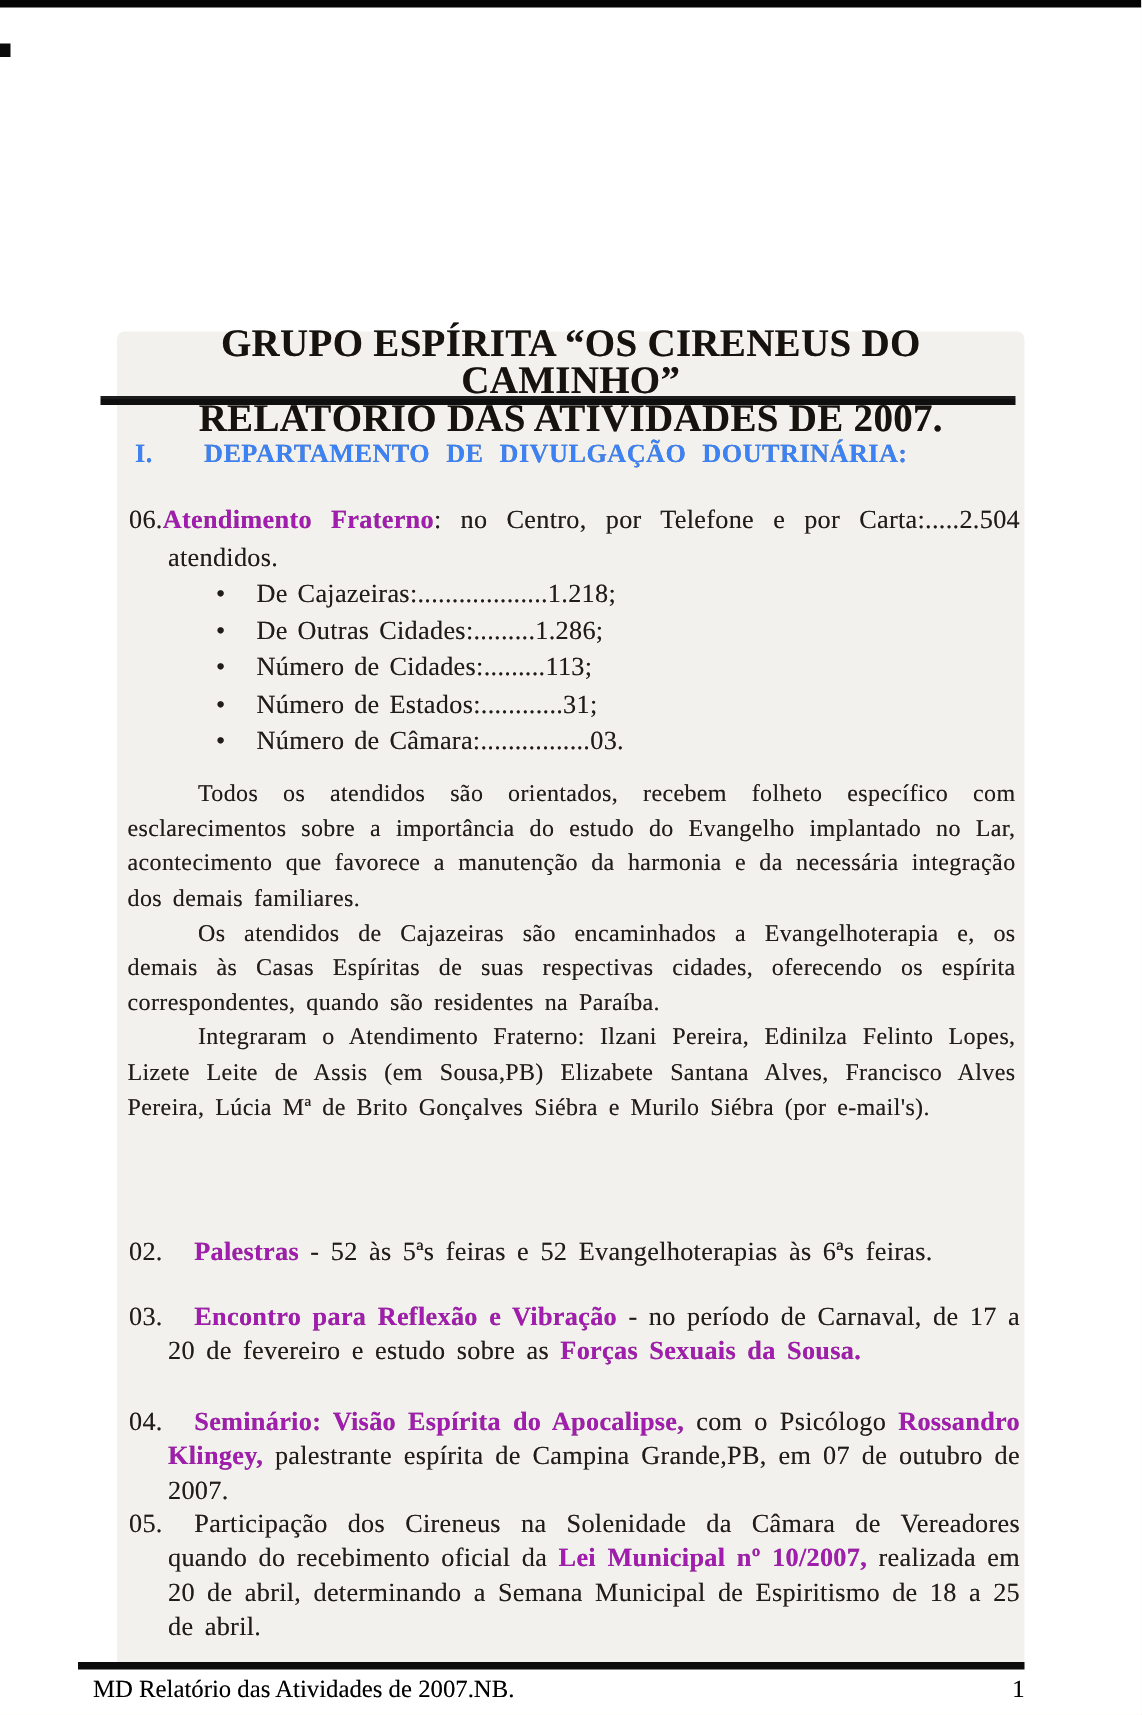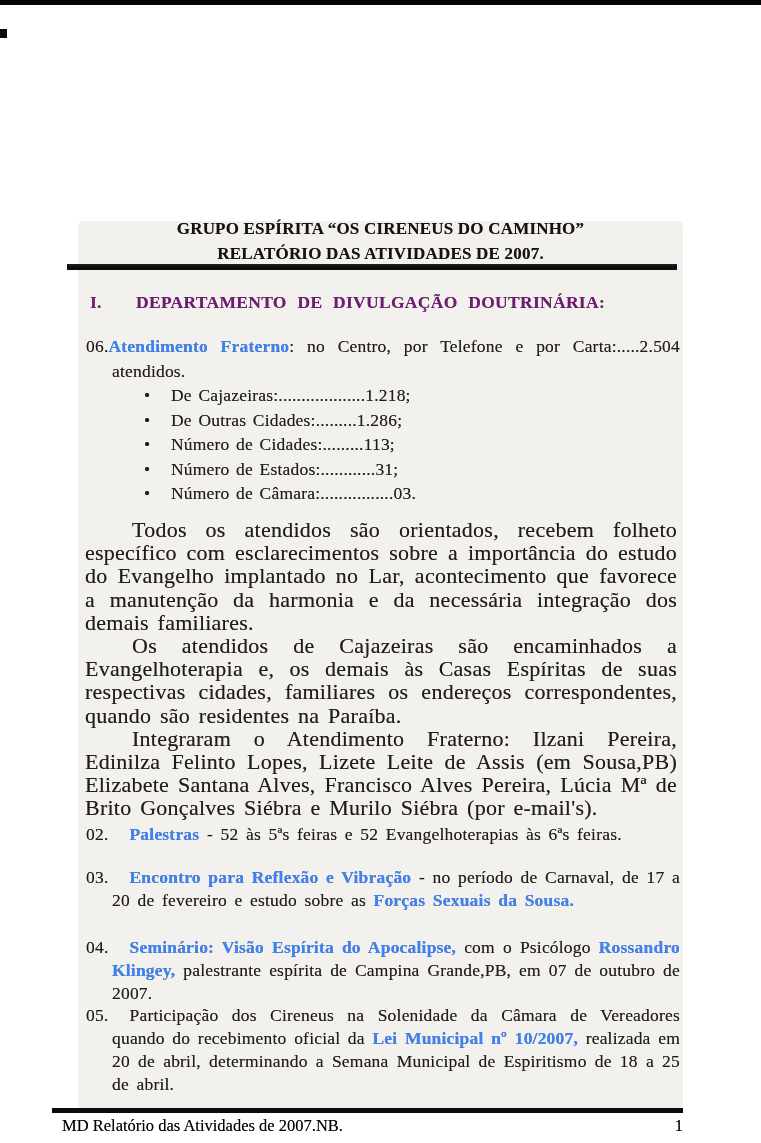--- a/index.html
+++ b/index.html
@@ -15,51 +15,51 @@
   }
   .top-strip { position:absolute; top:0; left:0; width:761px; height:5px; background:#050505; }
   .left-mark { position:absolute; left:0; top:29px; width:7px; height:9px; background:#0a0a0a; }
   .scan-shade {
     position:absolute; left:78px; top:221px; width:605px; height:891px;
     background:#f3f1ed; border-radius:5px;
   }
   .title {
     position:absolute; left:80px; top:216px; width:601px;
     text-align:center; font-weight:bold;
-    font-size:17px; line-height:25px; letter-spacing:0.2px;
+    font-size:26px; line-height:25px; letter-spacing:0.2px;
     color:#16130f;
   }
   .title-rule {
     position:absolute; left:67px; top:264px; width:610px; height:1px;
     border-top:2px solid #1c1c1c; border-bottom:4px solid #0f0f0f;
   }
-  .section { position:absolute; left:90px; top:292px; font-size:17.5px; font-weight:bold; color:#701a75; letter-spacing:0.3px; white-space:nowrap; }
+  .section { position:absolute; left:90px; top:292px; font-size:17.5px; font-weight:bold; color:#3b82f6; letter-spacing:0.3px; white-space:nowrap; }
   .sec-num { display:inline-block; width:46px; }
   .sec-title { word-spacing:6px; }
   .item {
     position:absolute; left:86px; width:594px;
     font-size:17.5px; line-height:23px;
     text-align:justify;
     padding-left:26px; text-indent:-26px;
     letter-spacing:0.2px; word-spacing:3px;
   }
-  .item b, .paras b { color:#3b82f6; }
+  .item b, .paras b { color:#a21caf; }
   .n { }
   .g { margin-right:21px; }
   #item01 { top:334px; line-height:25px; }
   #item02 { top:823px; }
   #item03 { top:866px; }
   #item04 { top:936px; }
   #item05 { top:1004px; }
   .bullets { position:absolute; left:144px; top:383px; font-size:17.5px; line-height:24.6px; letter-spacing:0.2px; word-spacing:2px; }
   .bullet-row { display:flex; }
   .bullet-glyph { width:27px; }
   .paras {
     position:absolute; left:85px; top:518px; width:592px;
-    font-size:22px; line-height:23.2px;
+    font-size:16px; line-height:23.2px;
     text-align:justify; letter-spacing:0.25px; word-spacing:3px;
   }
   .paras p { margin:0; text-indent:47px; }
   .footer-rule { position:absolute; left:52px; top:1108px; width:631px; height:5px; background:#0c0c0c; }
   .footer {
     position:absolute; left:62px; top:1116px; width:621px;
     display:flex; justify-content:space-between;
     font-size:16.5px; color:#000000;
   }
 </style>
@@ -101,21 +101,21 @@
         <span>Número de Estados:............31;</span>
       </div>
     <div class="bullet-row">
         <span class="bullet-glyph">•</span>
         <span>Número de Câmara:................03.</span>
       </div>
   </div>
 
   <div class="paras">
     <p>Todos os atendidos são orientados, recebem folheto específico com esclarecimentos sobre a importância do estudo do Evangelho implantado no Lar, acontecimento que favorece a manutenção da harmonia e da necessária integração dos demais familiares.</p>
-    <p>Os atendidos de Cajazeiras são encaminhados a Evangelhoterapia e, os demais às Casas Espíritas de suas respectivas cidades, familiares os endereços correspondentes, quando são residentes na Paraíba.</p>
+    <p>Os atendidos de Cajazeiras são encaminhados a Evangelhoterapia e, os demais às Casas Espíritas de suas respectivas cidades, oferecendo os espírita correspondentes, quando são residentes na Paraíba.</p>
     <p>Integraram o Atendimento Fraterno: Ilzani Pereira, Edinilza Felinto Lopes, Lizete Leite de Assis (em Sousa,PB) Elizabete Santana Alves, Francisco Alves Pereira, Lúcia Mª de Brito Gonçalves Siébra e Murilo Siébra (por e-mail's).</p>
   </div>
 
   <div class="item" id="item02"><span class="n g">02.</span><b>Palestras</b><span> - 52 às 5ªs feiras e 52 Evangelhoterapias às 6ªs feiras.</span></div>
 
   <div class="item" id="item03"><span class="n g">03.</span><b>Encontro para Reflexão e Vibração</b><span> - no período de Carnaval, de 17 a 20 de fevereiro e estudo sobre as </span><b>Forças Sexuais da Sousa.</b></div>
 
   <div class="item" id="item04"><span class="n g">04.</span><b>Seminário: Visão Espírita do Apocalipse,</b><span> com o Psicólogo </span><b>Rossandro Klingey,</b><span> palestrante espírita de Campina Grande,PB, em 07 de outubro de 2007.</span></div>
 
   <div class="item" id="item05"><span class="n g">05.</span><span>Participação dos Cireneus na Solenidade da Câmara de Vereadores quando do recebimento oficial da </span><b>Lei Municipal nº 10/2007,</b><span> realizada em 20 de abril, determinando a Semana Municipal de Espiritismo de 18 a 25 de abril.</span></div>

